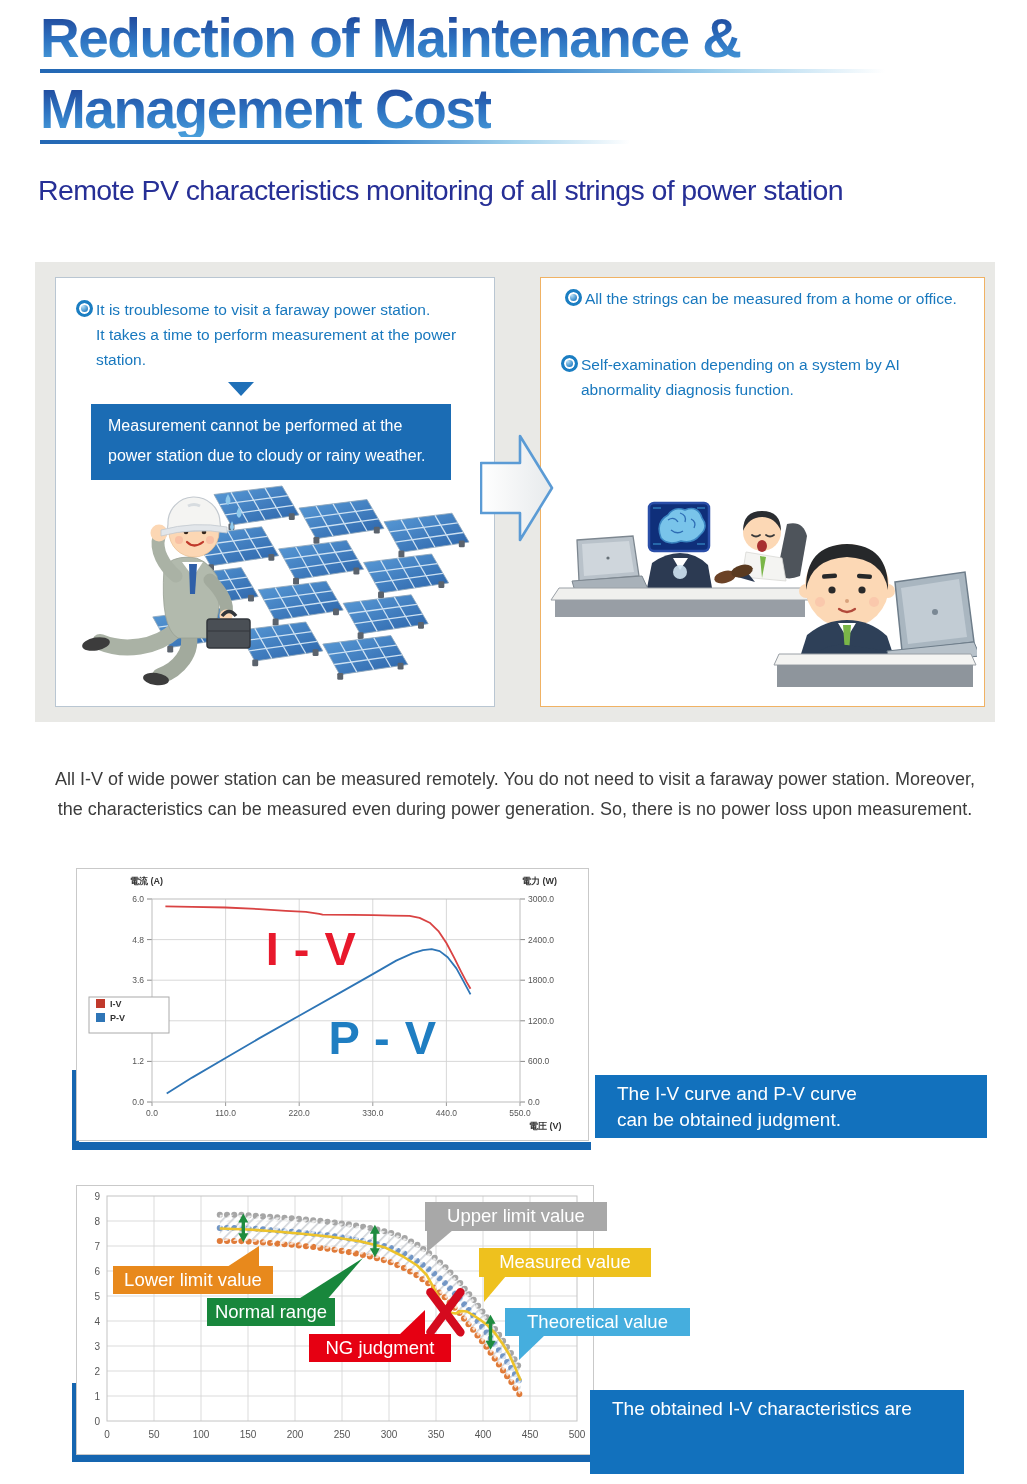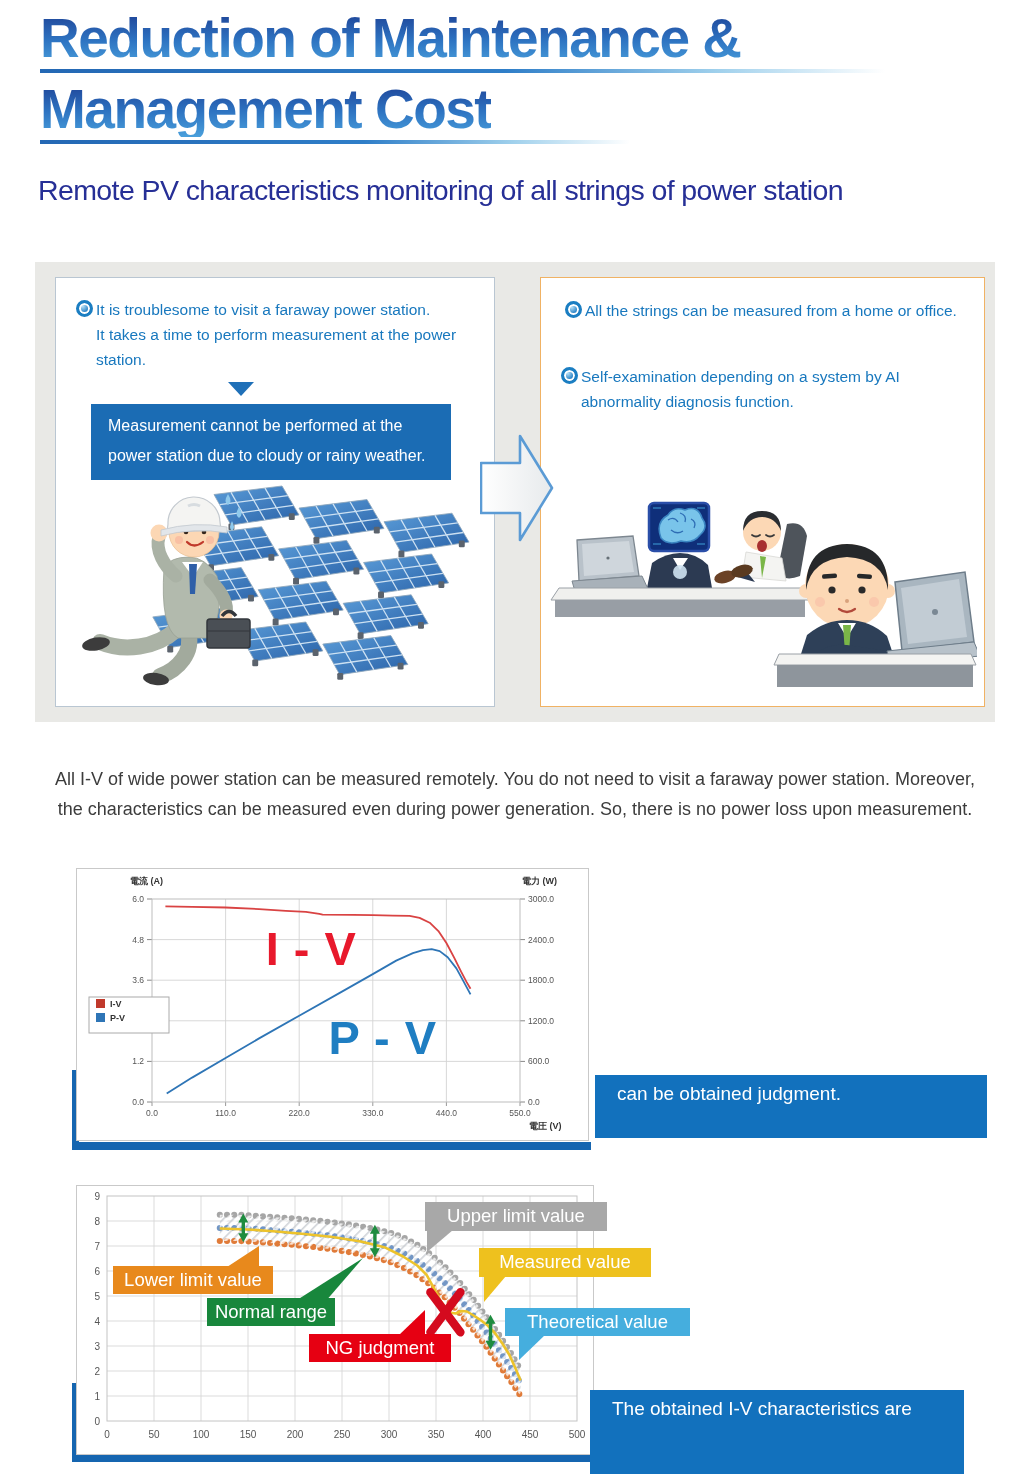--- a/index.html
+++ b/index.html
@@ -175,21 +175,21 @@
         <g fill="#8fc9ec">
           <path d="M152,14 q5,8 0,11 q-5,-3 0,-11"></path>
           <path d="M163,27 q5,8 0,11 q-5,-3 0,-11"></path>
           <path d="M156,41 q4,7 0,10 q-4,-3 0,-10"></path>
         </g>
       </g>
     </svg>
   </div>
 
   <div class="box box-right">
-    <div class="bullet-row" style="margin-top:20px;padding-left:24px;">
+    <div class="bullet-row" style="margin-top:8px;padding-left:24px;">
       <span class="sphere"></span>
       <div class="txt">All the strings can be measured from a home or office.</div>
     </div>
     <div class="bullet-row" style="margin-top:41px;">
       <span class="sphere"></span>
       <div class="txt" style="max-width:382px;">Self-examination depending on a system by AI abnormality diagnosis function.</div>
     </div>
 
     <svg class="illu illu-right" width="428" height="252" viewBox="0 0 428 252">
 
@@ -322,20 +322,21 @@
         <path d="M88.4,37.4 L115.1,37.8 L148.6,38.5 L182.1,40.1 L208.8,41.8 L228.9,42.9 L242.3,44.9 L245.6,45.6 L275.7,45.9 L295.8,46.2 L315.9,46.6 L332.6,46.9 L342.6,48.9 L352.7,53.7 L361.4,62.1 L369.4,74.0 L377.4,89.2 L384.1,102.7 L389.5,112.9 L393.5,119.7" fill="none" stroke="#d94343" stroke-width="1.8" stroke-linejoin="round"></path>
         <path d="M89.7,224.5 L115.1,208.6 L148.6,189.0 L182.1,169.4 L222.2,146.7 L262.3,124.1 L295.8,105.1 L319.2,91.6 L335.9,84.1 L346.0,81.1 L354.7,80.1 L362.7,82.1 L370.7,88.2 L379.4,99.4 L386.8,112.9 L393.5,125.4" fill="none" stroke="#2e75b6" stroke-width="1.8" stroke-linejoin="round"></path>
         <rect x="12" y="128" width="80" height="36" fill="#fff" stroke="#aaa" stroke-width="1"></rect>
         <rect x="19" y="130" width="9" height="9" fill="#c0392b"></rect>
         <text x="33" y="138" font-size="9" font-weight="bold" fill="#333">I-V</text>
         <rect x="19" y="144" width="9" height="9" fill="#2e75b6"></rect>
         <text x="33" y="152" font-size="9" font-weight="bold" fill="#333">P-V</text>
       </svg>
   </div>
   <div class="caption cap1" style="background-color: rgb(18, 113, 189);">
+    <div>The I-V curve and P-V curve</div>
     <div>can be obtained judgment.</div>
   </div>
 </div>
 
 <div class="chart-block cb2">
   <div class="accent-frame af2"></div>
   <div class="chart-panel cp2">
     <svg id="chart2-svg" width="516" height="268" viewBox="0 0 516 268">
         <defs>
     <pattern id="hg" width="7" height="7" patternUnits="userSpaceOnUse" patternTransform="rotate(45)">

